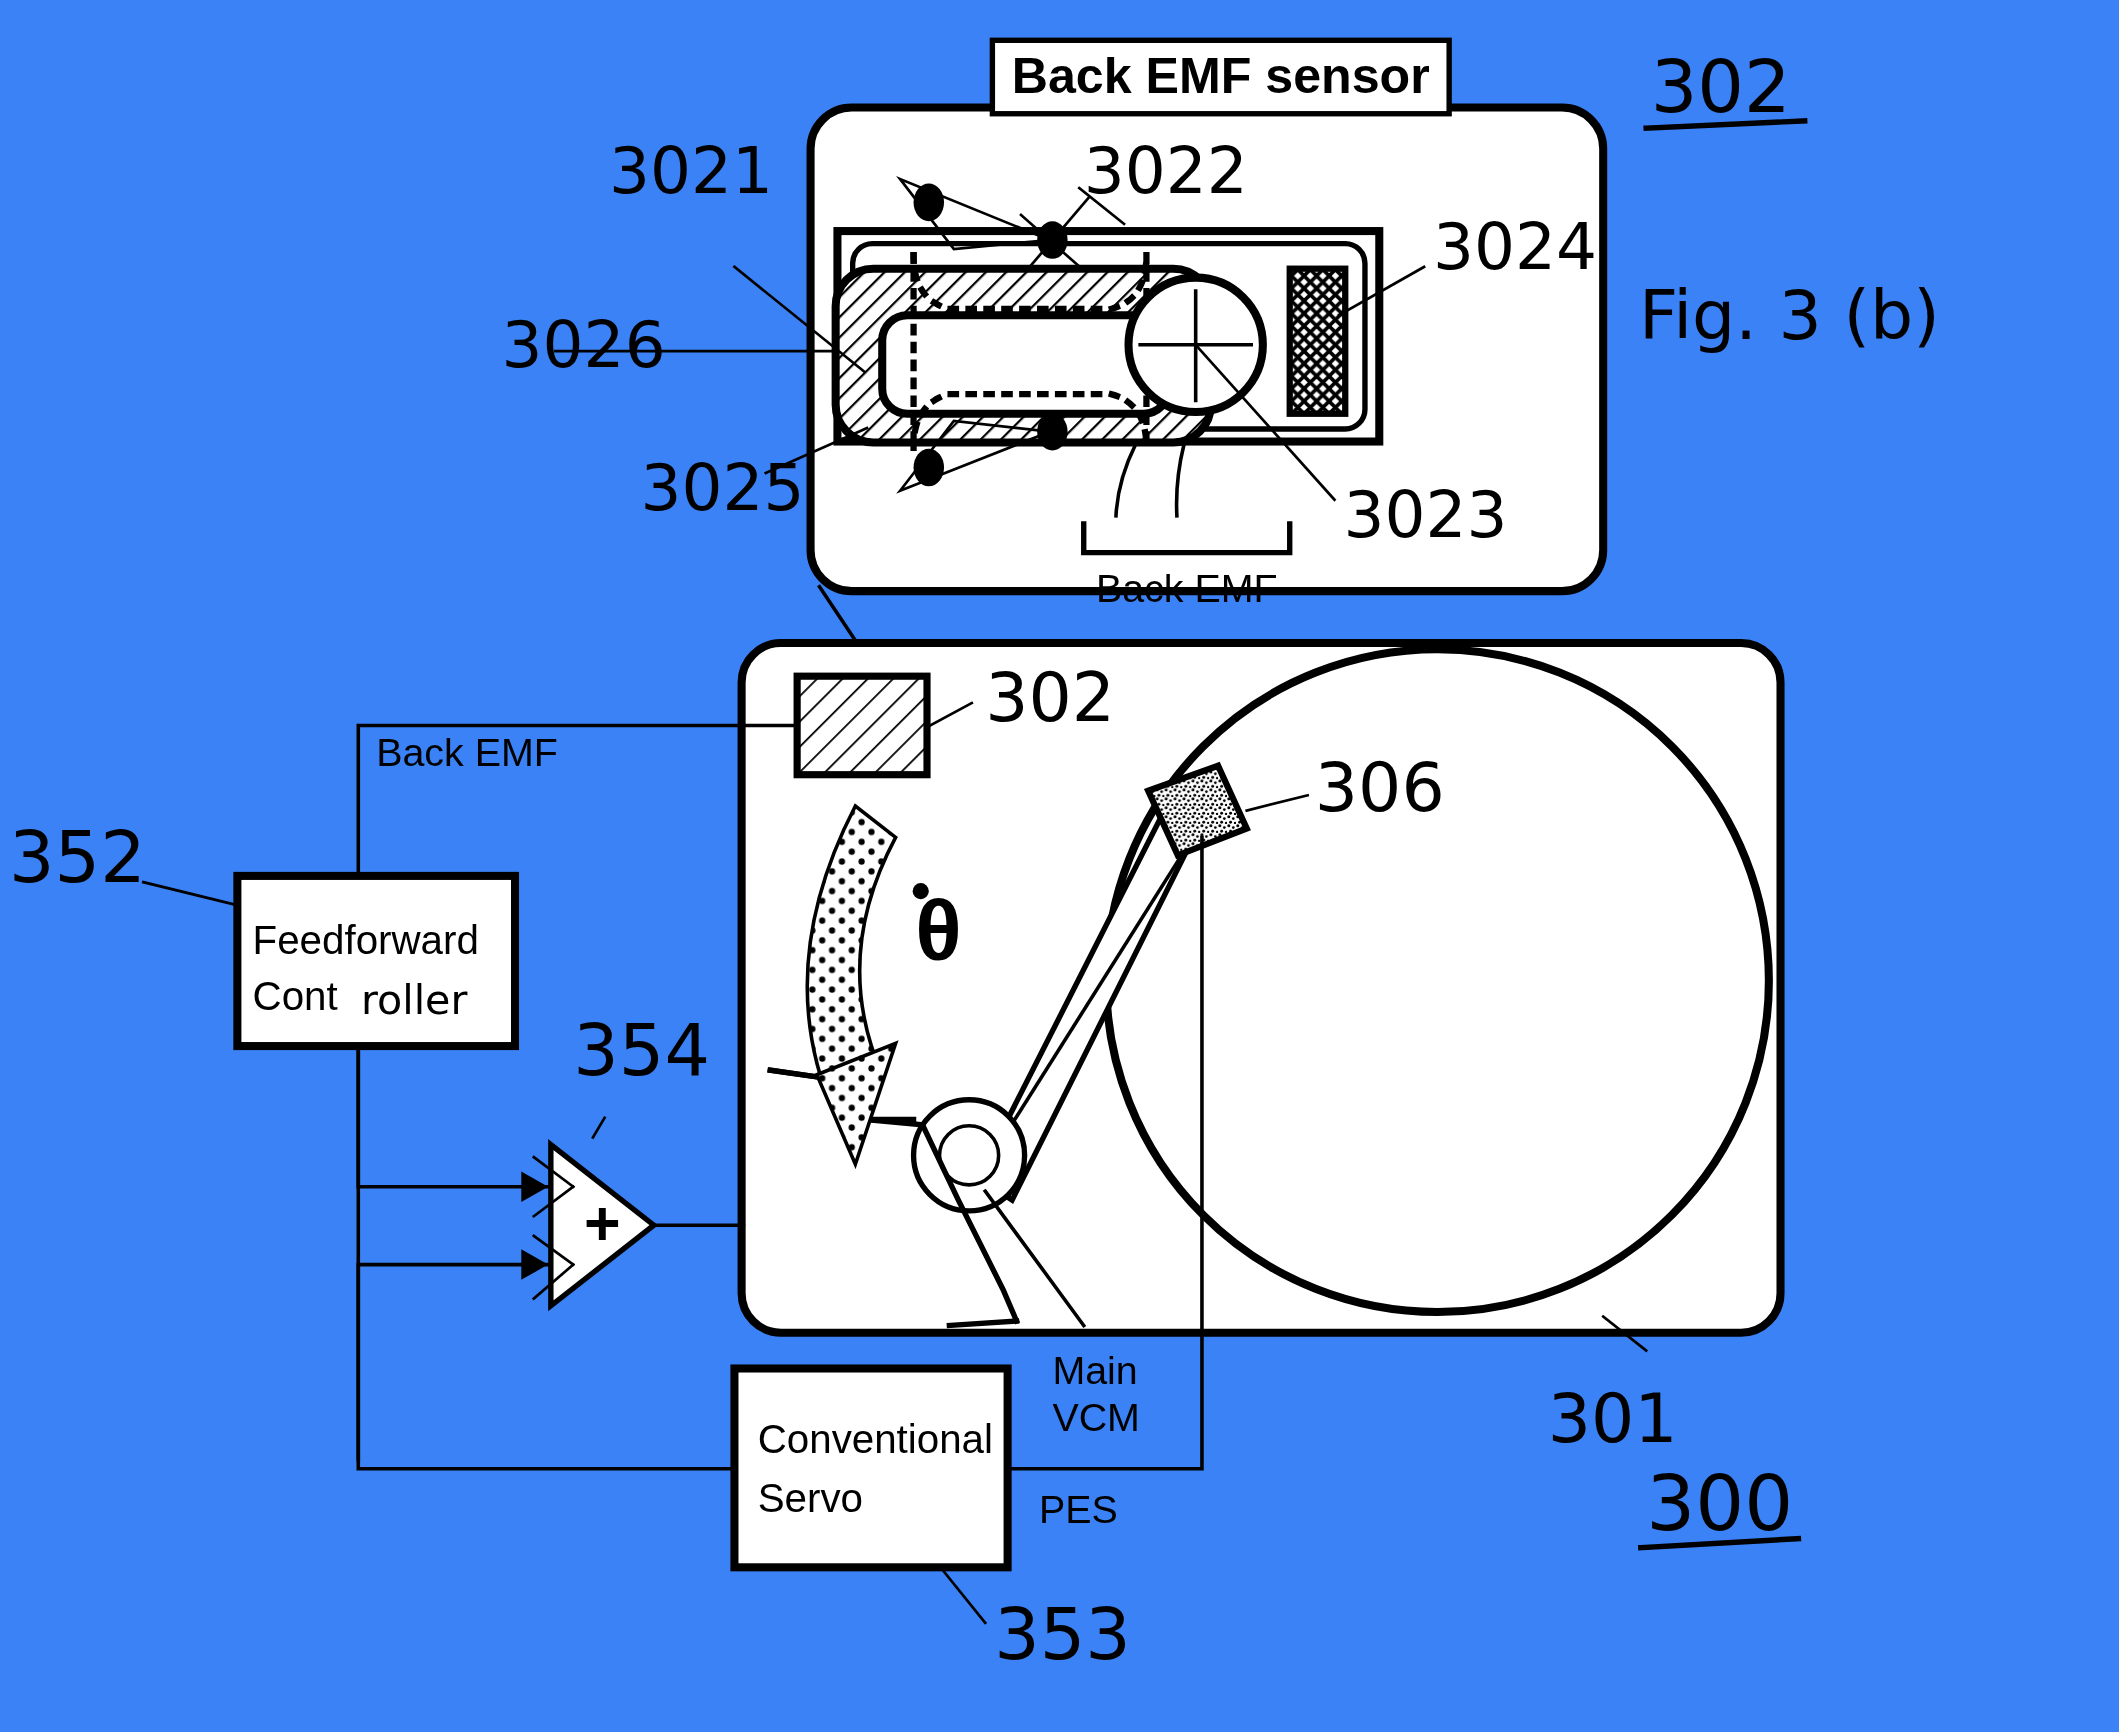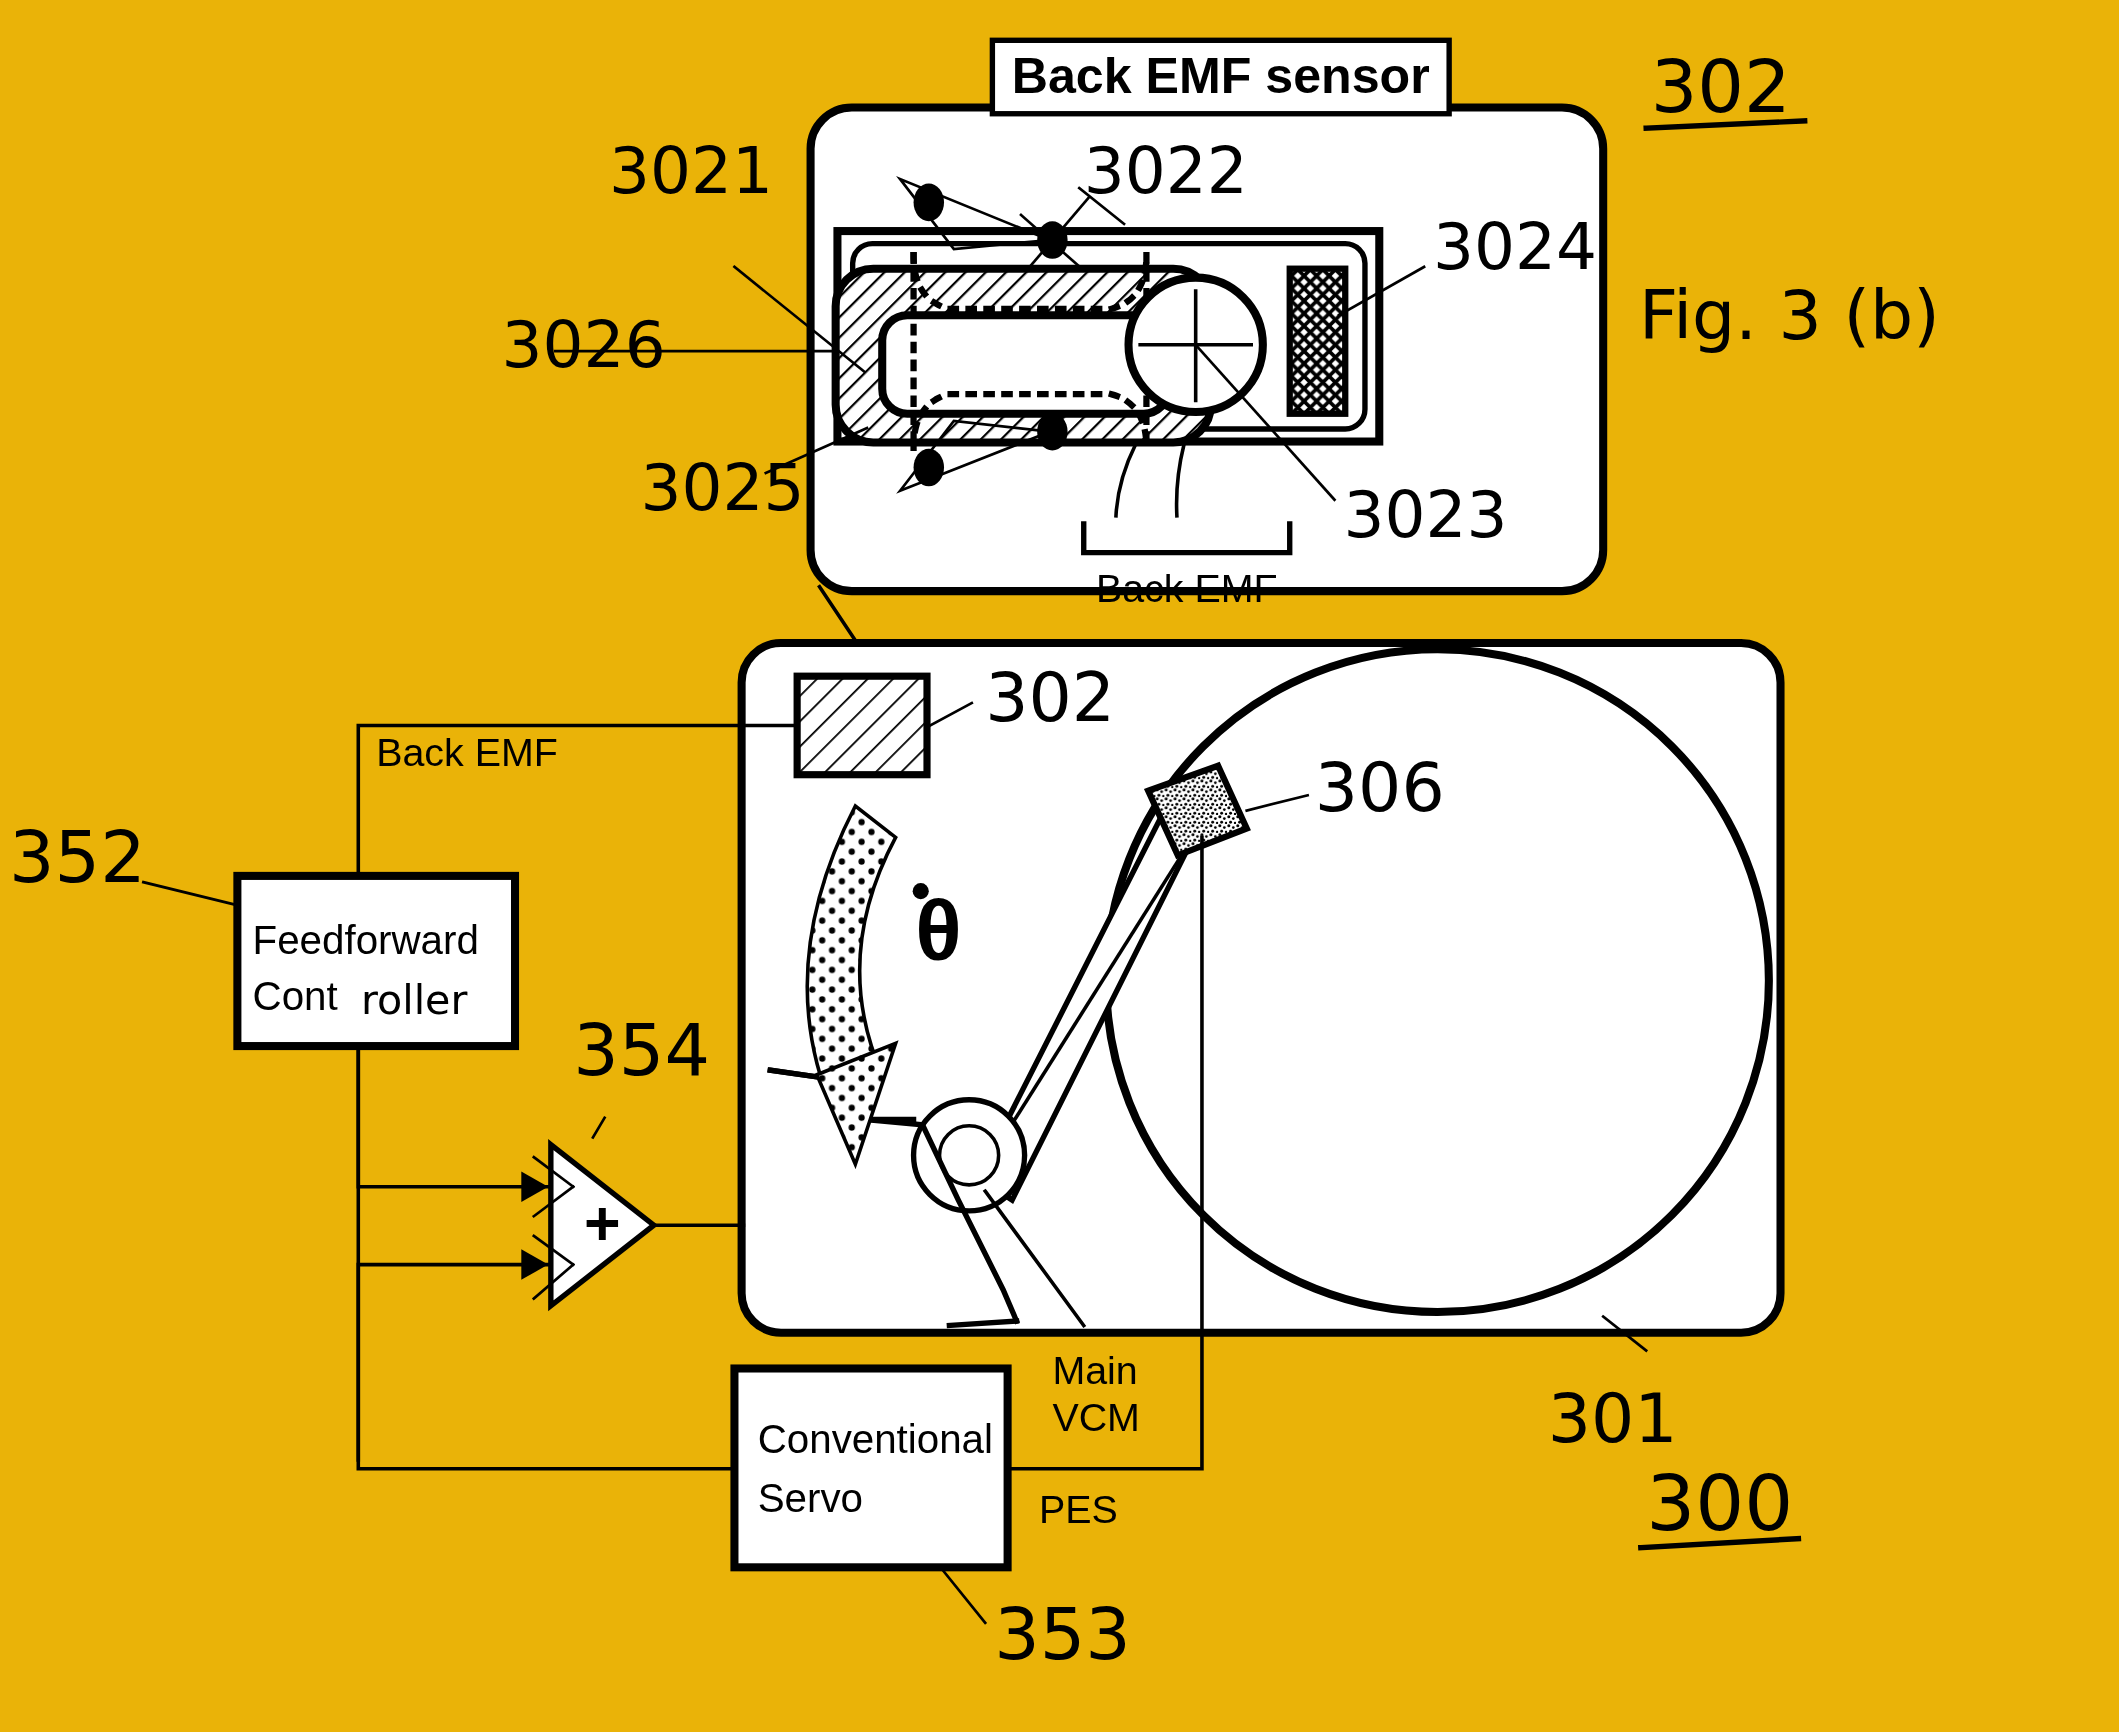--- a/index.html
+++ b/index.html
@@ -8,21 +8,21 @@
     padding: 0;
     background: #ffffff;
   }
   body {
     font-family: "Liberation Sans", sans-serif;
   }
   #page {
     position: relative;
     width: 2120px;
     height: 1733px;
-    background: #eab308;
+    background: #3b82f6;
     overflow: hidden;
   }
   #page > svg {
     position: absolute;
     left: 0;
     top: 0;
   }
   .printed {
     font-family: "Liberation Sans", sans-serif;
     font-weight: 700;

